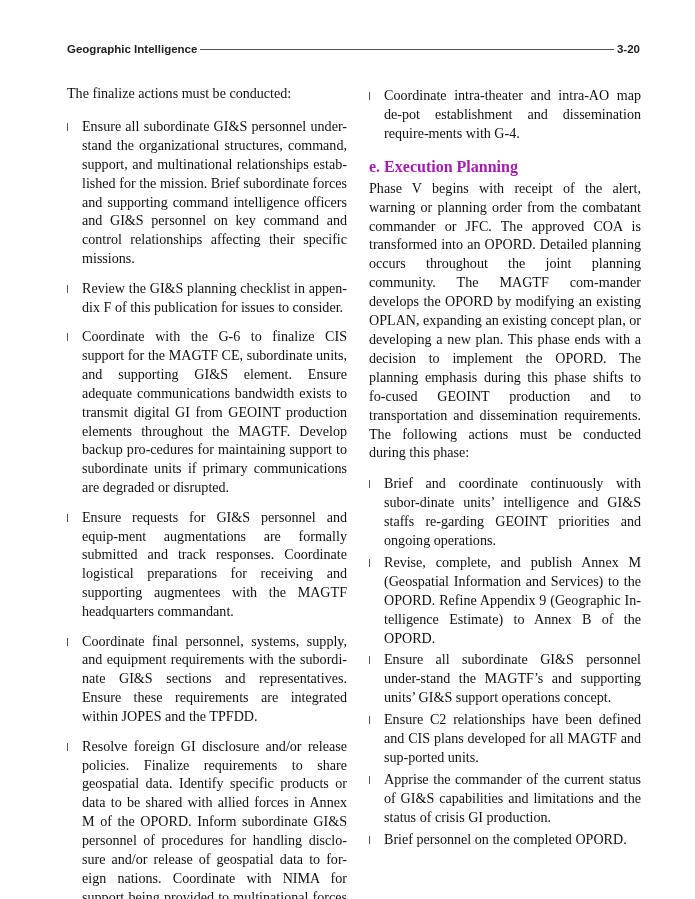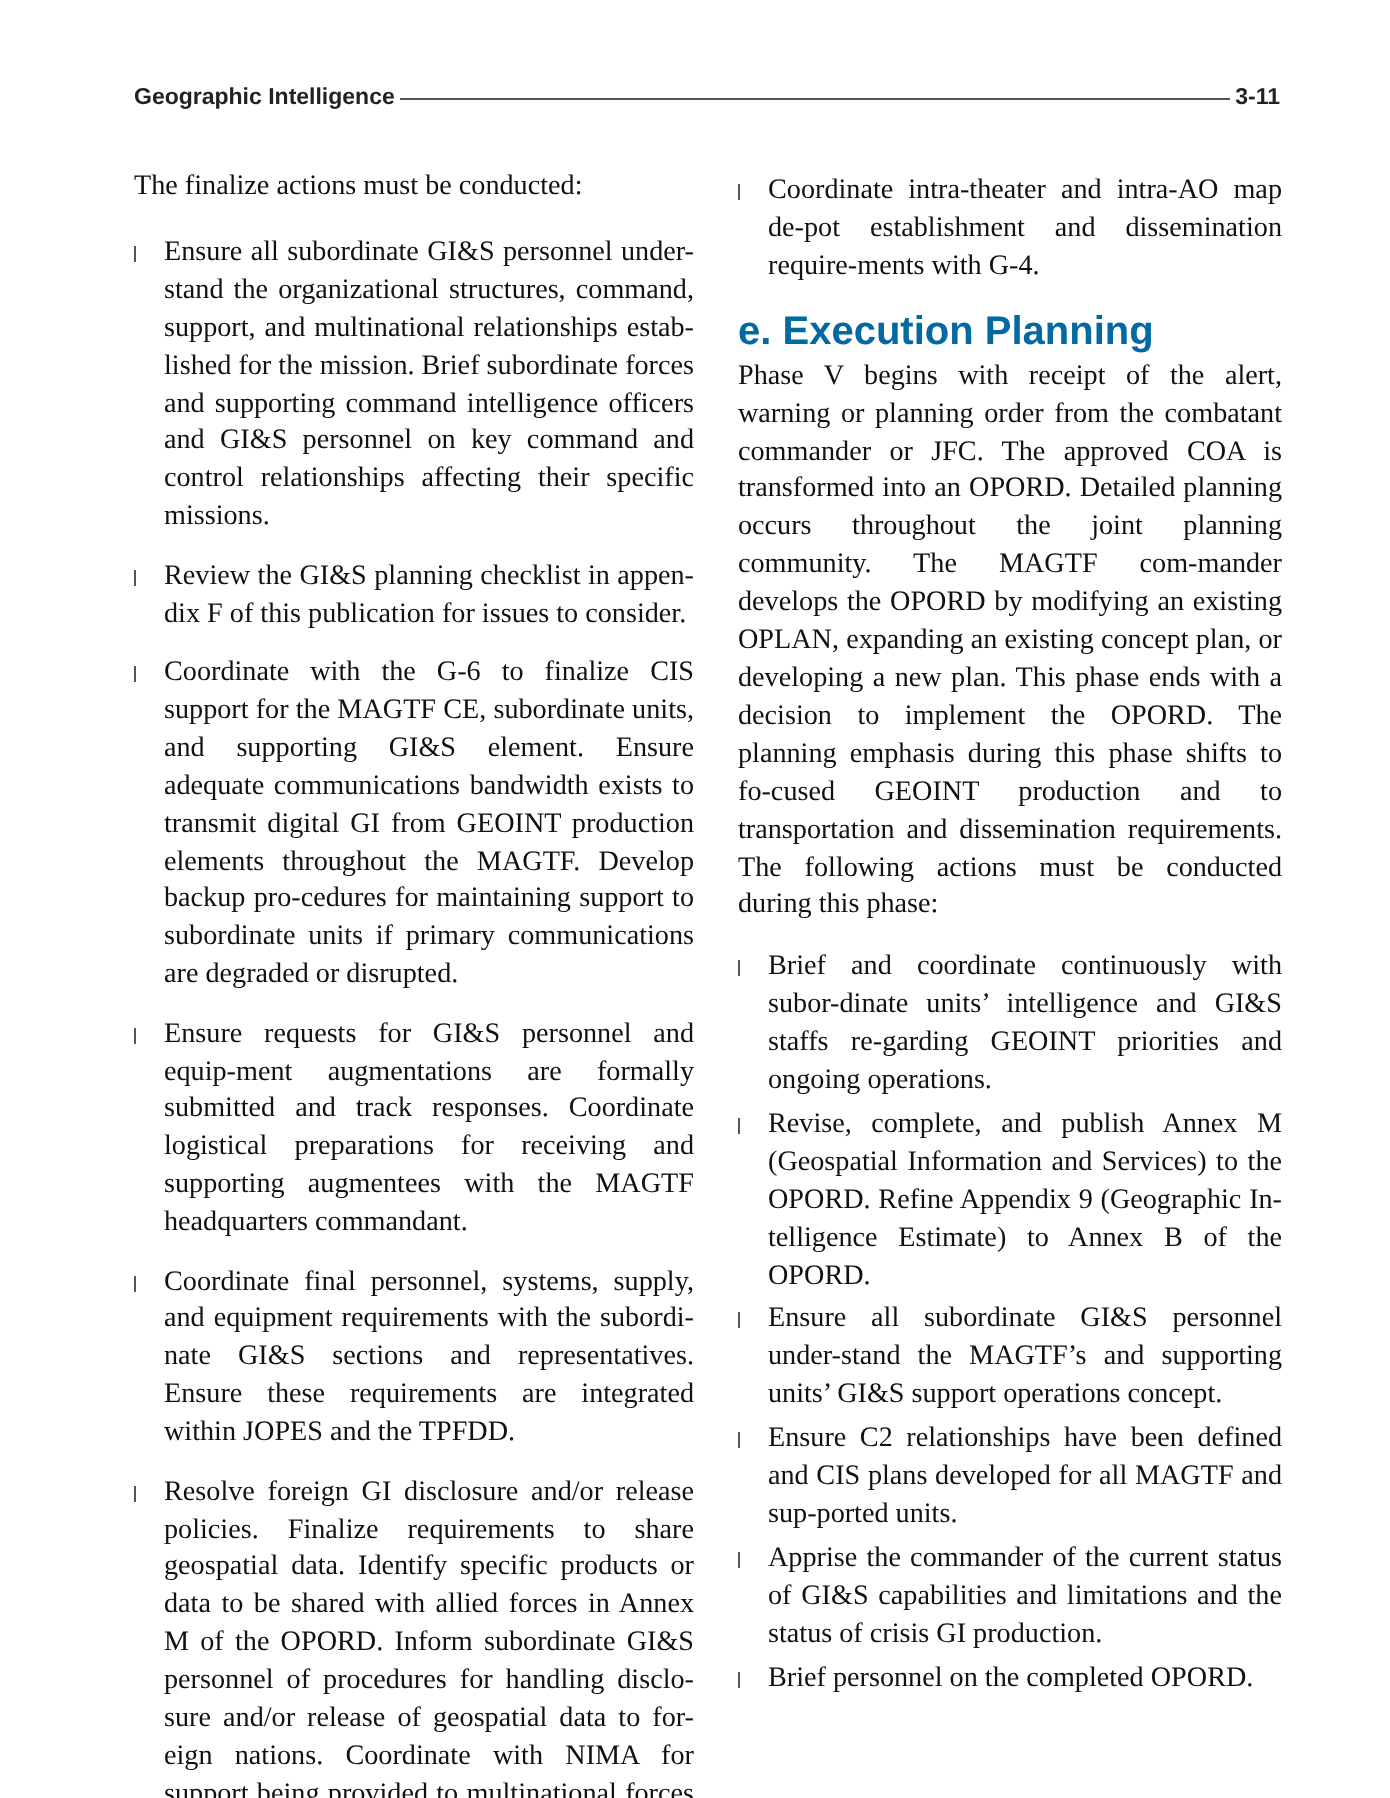--- a/index.html
+++ b/index.html
@@ -9,31 +9,31 @@
   .col { position: absolute; top: 84px; font-family: "Liberation Serif", serif; font-size: 14.1px; line-height: 18.9px; text-align: justify; }
   .col.left { left: 67px; width: 280px; }
   .col.right { left: 369px; width: 272px; top: 86px; }
   p { margin: 0; }
   .intro { margin-bottom: 14px; }
   ul { list-style: none; margin: 0; padding: 0; }
   li { position: relative; padding-left: 15px; margin-bottom: 9px; hyphens: manual; }
   .bul { position: absolute; left: 0; top: 6px; width: 1px; height: 8px; background: #555; }
   .left li { margin-bottom: 10.5px; }
   .right li { margin-bottom: 3px; }
-  h2 { font-family: Liberation Sans, sans-serif; font-weight: bold; font-size: 20px; line-height: 19px; margin: 14px 0 3px 0; color: #0369a1; }
+  h2 { font-family: Liberation Serif, serif; font-weight: bold; font-size: 16px; line-height: 19px; margin: 14px 0 3px 0; color: #a21caf; }
   .right ul.first { margin-bottom: 13px; }
   .right .para { margin-bottom: 12px; }
 </style>
 </head>
 <body>
 
 <div class="header">
   <span>Geographic Intelligence</span>
   <span class="rule"></span>
-  <span>3-11</span>
+  <span>3-20</span>
 </div>
 
 <div class="col left">
   <p class="intro">The finalize actions must be conducted:</p>
   <ul>
     <li><span class="bul"></span><span>Ensure all subordinate GI&amp;S personnel under-stand the organizational structures, command, support, and multinational relationships estab-lished for the mission. Brief subordinate forces and supporting command intelligence officers and GI&amp;S personnel on key command and control relationships affecting their specific missions.</span></li>
     <li><span class="bul"></span><span>Review the GI&amp;S planning checklist in appen-dix F of this publication for issues to consider.</span></li>
     <li><span class="bul"></span><span>Coordinate with the G-6 to finalize CIS support for the MAGTF CE, subordinate units, and supporting GI&amp;S element. Ensure adequate communications bandwidth exists to transmit digital GI from GEOINT production elements throughout the MAGTF. Develop backup pro-cedures for maintaining support to subordinate units if primary communications are degraded or disrupted.</span></li>
     <li><span class="bul"></span><span>Ensure requests for GI&amp;S personnel and equip-ment augmentations are formally submitted and track responses. Coordinate logistical preparations for receiving and supporting augmentees with the MAGTF headquarters commandant.</span></li>
     <li><span class="bul"></span><span>Coordinate final personnel, systems, supply, and equipment requirements with the subordi-nate GI&amp;S sections and representatives. Ensure these requirements are integrated within JOPES and the TPFDD.</span></li>

